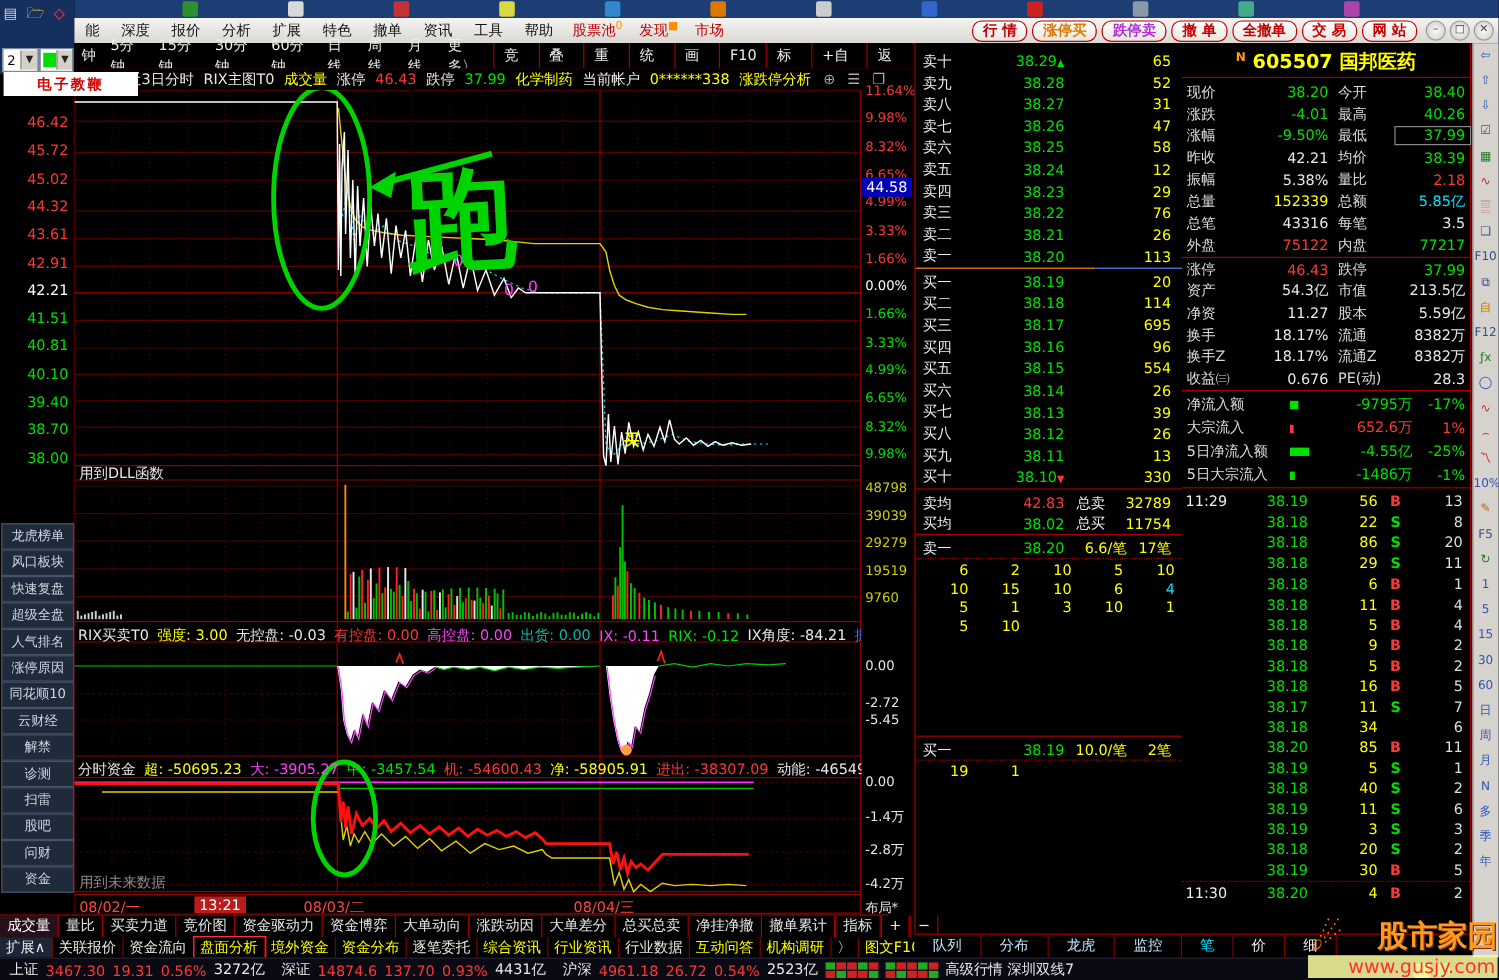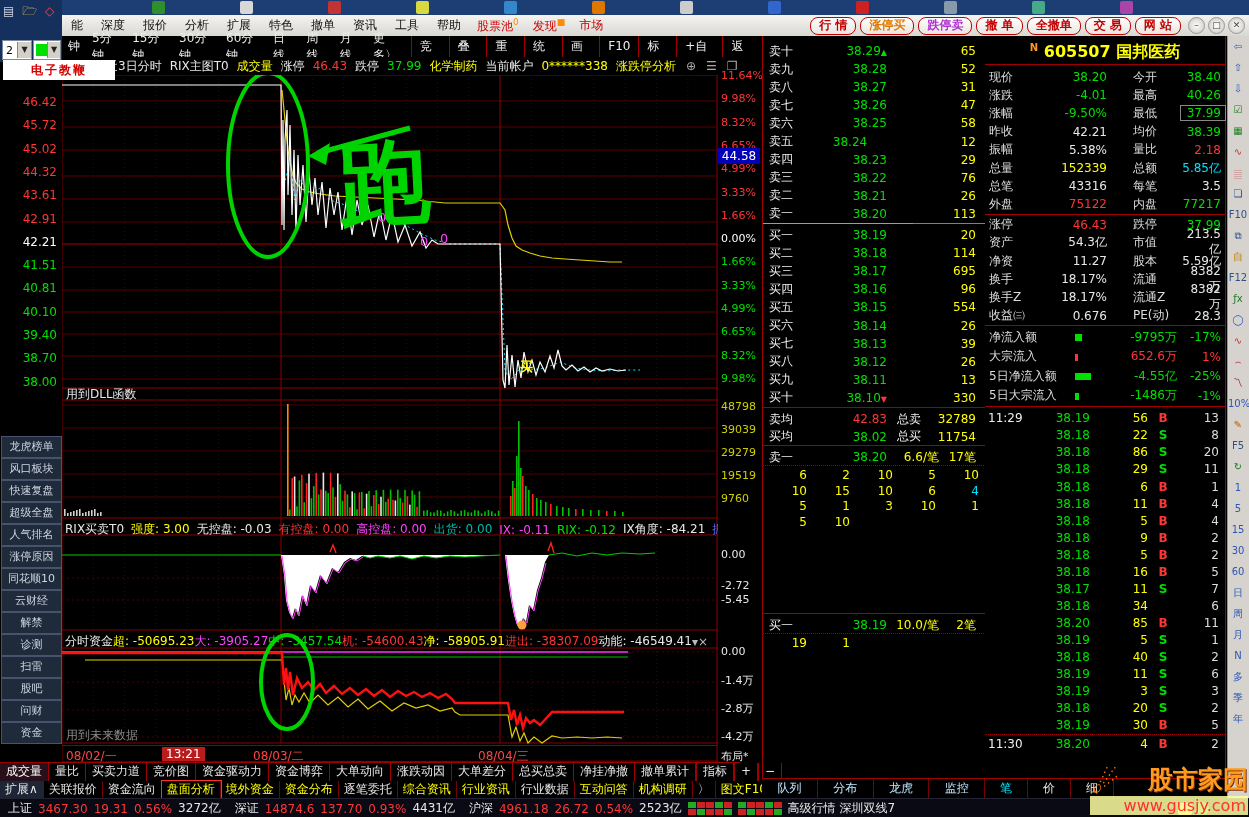--- a/index.html
+++ b/index.html
@@ -61,21 +61,21 @@
   .obrow .l{width:44px;padding-left:6px;color:#eee;}
   .obrow .p{width:74px;text-align:right;}
   .obrow .v{flex:1;text-align:right;padding-right:10px;color:#ffff00;}
   .sep{position:absolute;left:0;width:223px;height:0;}
   .qnum{position:absolute;width:40px;text-align:right;color:#ffff00;}
   
   #rightcol{left:985px;top:36px;width:240px;height:742px;background:#000;border-right:1px solid #a00000;}
   .inforow{position:absolute;left:0;width:240px;height:18px;display:flex;align-items:center;font-size:12px;}
   .inforow .lab{width:52px;padding-left:4px;color:#ddd;white-space:nowrap;}
   .inforow .val{width:66px;text-align:right;}
-  .inforow .lab2{width:48px;padding-left:8px;color:#ddd;white-space:nowrap;margin-left:18px;}
+  .inforow .lab2{width:48px;padding-left:8px;color:#ddd;white-space:nowrap;}
   .inforow .val2{flex:1;text-align:right;padding-right:4px;}
   .tickrow{position:absolute;left:0;width:240px;height:17px;display:flex;align-items:center;}
   .tickrow .tm{width:40px;padding-left:3px;color:#eee;}
   .tickrow .pr{width:62px;text-align:right;}
   .tickrow .vv{width:58px;text-align:right;color:#ffff00;}
   .tickrow .sd{width:30px;text-align:center;font-weight:bold;}
   .tickrow .nn{flex:1;text-align:right;padding-right:6px;color:#ddd;}
   
   #rtb{left:1227px;top:36px;width:22px;height:762px;background:#d6d3ce;border-left:1px solid #9a968f;}
   .rtbi{width:20px;height:21px;text-align:center;font-size:10px;line-height:21px;color:#2b56b8;}
@@ -457,21 +457,21 @@
         <span style="color: rgb(255, 255, 0);">强度: 3.00</span>
         <span style="color: rgb(232, 232, 232);">无控盘: -0.03</span>
         <span style="color: rgb(255, 54, 54);">有控盘: 0.00</span>
         <span style="color: rgb(255, 64, 255);">高控盘: 0.00</span>
         <span style="color: rgb(0, 184, 168);">出货: 0.00</span>
         <span style="color: rgb(255, 64, 255);">IX: -0.11</span>
         <span style="color: rgb(0, 224, 0);">RIX: -0.12</span>
         <span style="color: rgb(232, 232, 232);">IX角度: -84.21</span>
         <span style="color: rgb(74, 108, 255);">振幅: -2.36</span>
       </div>
-    <div id="moneyrow" class="ovtext row" style="left:3px;top:558px;gap:0">
+    <div id="moneyrow" class="ovtext row" style="left:3px;top:558px;gap:7px">
         <span style="color: rgb(232, 232, 232);">分时资金</span>
         <span style="color: rgb(255, 255, 0);">超: -50695.23</span>
         <span style="color: rgb(255, 64, 255);">大: -3905.27</span>
         <span style="color: rgb(0, 224, 0);">中: -3457.54</span>
         <span style="color: rgb(255, 54, 54);">机: -54600.43</span>
         <span style="color: rgb(255, 255, 0);">净: -58905.91</span>
         <span style="color: rgb(255, 54, 54);">进出: -38307.09</span>
         <span style="color: rgb(232, 232, 232);">动能: -46549.41</span>
         <span style="color: rgb(187, 187, 187);">▾</span>
         <span style="color: rgb(187, 187, 187);">×</span>
@@ -537,21 +537,21 @@
         <span class="p" style="color: rgb(0, 224, 0);">38.26</span>
         <span class="v">47</span>
       </div>
       <div class="obrow" style="top: 78.4px;">
         <span class="l">卖六</span>
         <span class="p" style="color: rgb(0, 224, 0);">38.25</span>
         <span class="v">58</span>
       </div>
       <div class="obrow" style="top: 96.5px;">
         <span class="l">卖五</span>
-        <span class="p" style="color: rgb(0, 224, 0); text-align: center;">38.24</span>
+        <span class="p" style="color: rgb(0, 224, 0);">38.24</span>
         <span class="v">12</span>
       </div>
       <div class="obrow" style="top: 114.6px;">
         <span class="l">卖四</span>
         <span class="p" style="color: rgb(0, 224, 0);">38.23</span>
         <span class="v">29</span>
       </div>
       <div class="obrow" style="top: 132.7px;">
         <span class="l">卖三</span>
         <span class="p" style="color: rgb(0, 224, 0);">38.22</span>

